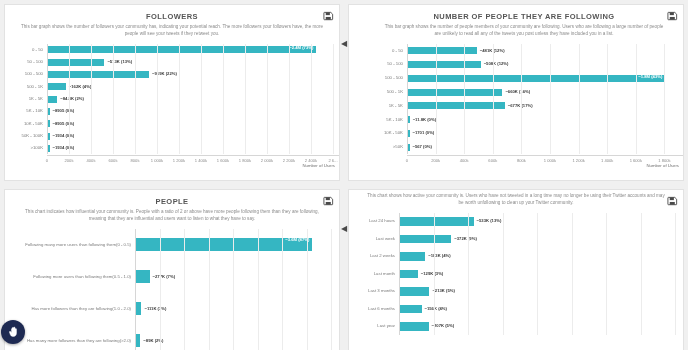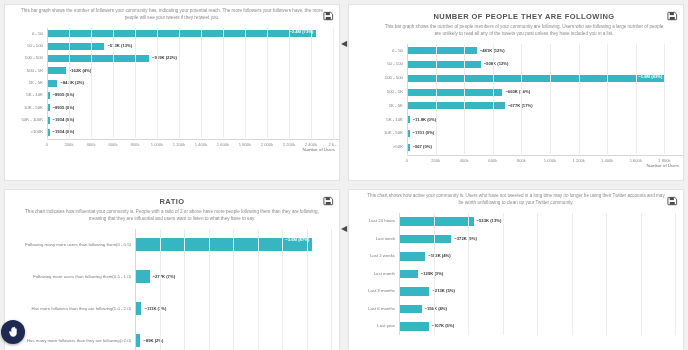--- a/index.html
+++ b/index.html
@@ -160,20 +160,21 @@
   }
 </style>
 </head>
 <body>
 
 <div id="page">
 
   <div class="grid">
 
     <div class="panel" style="grid-row:1;grid-column:1;">
+      <div class="panel-title">FOLLOWERS</div>
       <div class="panel-desc">This bar graph shows the number of followers your community has, indicating your potential reach. The more followers your followers have, the more people will see your tweets if they retweet you.</div>
       <svg class="export-icon" viewBox="0 0 24 24">
         <path d="M3 3h14l4 4v11a1 1 0 0 1-1 1H3a1 1 0 0 1-1-1V4a1 1 0 0 1 1-1z" fill="#ffffff" stroke="#4a4a4a" stroke-width="2"></path>
         <rect x="6" y="3" width="9" height="6" fill="#4a4a4a"></rect>
         <rect x="6" y="13" width="11" height="6" fill="#4a4a4a"></rect>
       </svg>
       <div class="chart" id="chart-0">
           <div class="rows">
             <div class="row" style="height: 12.3px;">
               <div class="cat-label" style="width: 40px;">0 - 50</div>
@@ -406,21 +407,21 @@
               <div class="tick" style="left: 228.8px;">1 600k</div>
               <div class="tick" style="left: 257.4px;">1 800k</div>
               <div class="tick" style="left: 286px;">2 000</div>
             </div>
           </div>
           <div class="axis-title">Number of Users</div>
         </div>
     </div>
 
     <div class="panel" style="grid-row:2;grid-column:1;">
-      <div class="panel-title">RATIO</div>
+      <div class="panel-title">PEOPLE</div>
       <div class="panel-desc">This chart indicates how influential your community is. People with a ratio of 2 or above have more people following them than they are following, meaning that they are influential and users want to listen to what they have to say.</div>
       <svg class="export-icon" viewBox="0 0 24 24">
         <path d="M3 3h14l4 4v11a1 1 0 0 1-1 1H3a1 1 0 0 1-1-1V4a1 1 0 0 1 1-1z" fill="#ffffff" stroke="#4a4a4a" stroke-width="2"></path>
         <rect x="6" y="3" width="9" height="6" fill="#4a4a4a"></rect>
         <rect x="6" y="13" width="11" height="6" fill="#4a4a4a"></rect>
       </svg>
       <div class="chart" id="chart-2">
           <div class="rows">
             <div class="row" style="height: 32px;">
               <div class="cat-label" style="width: 128px;">Following many more users than following them(0 - 0.5)</div>

